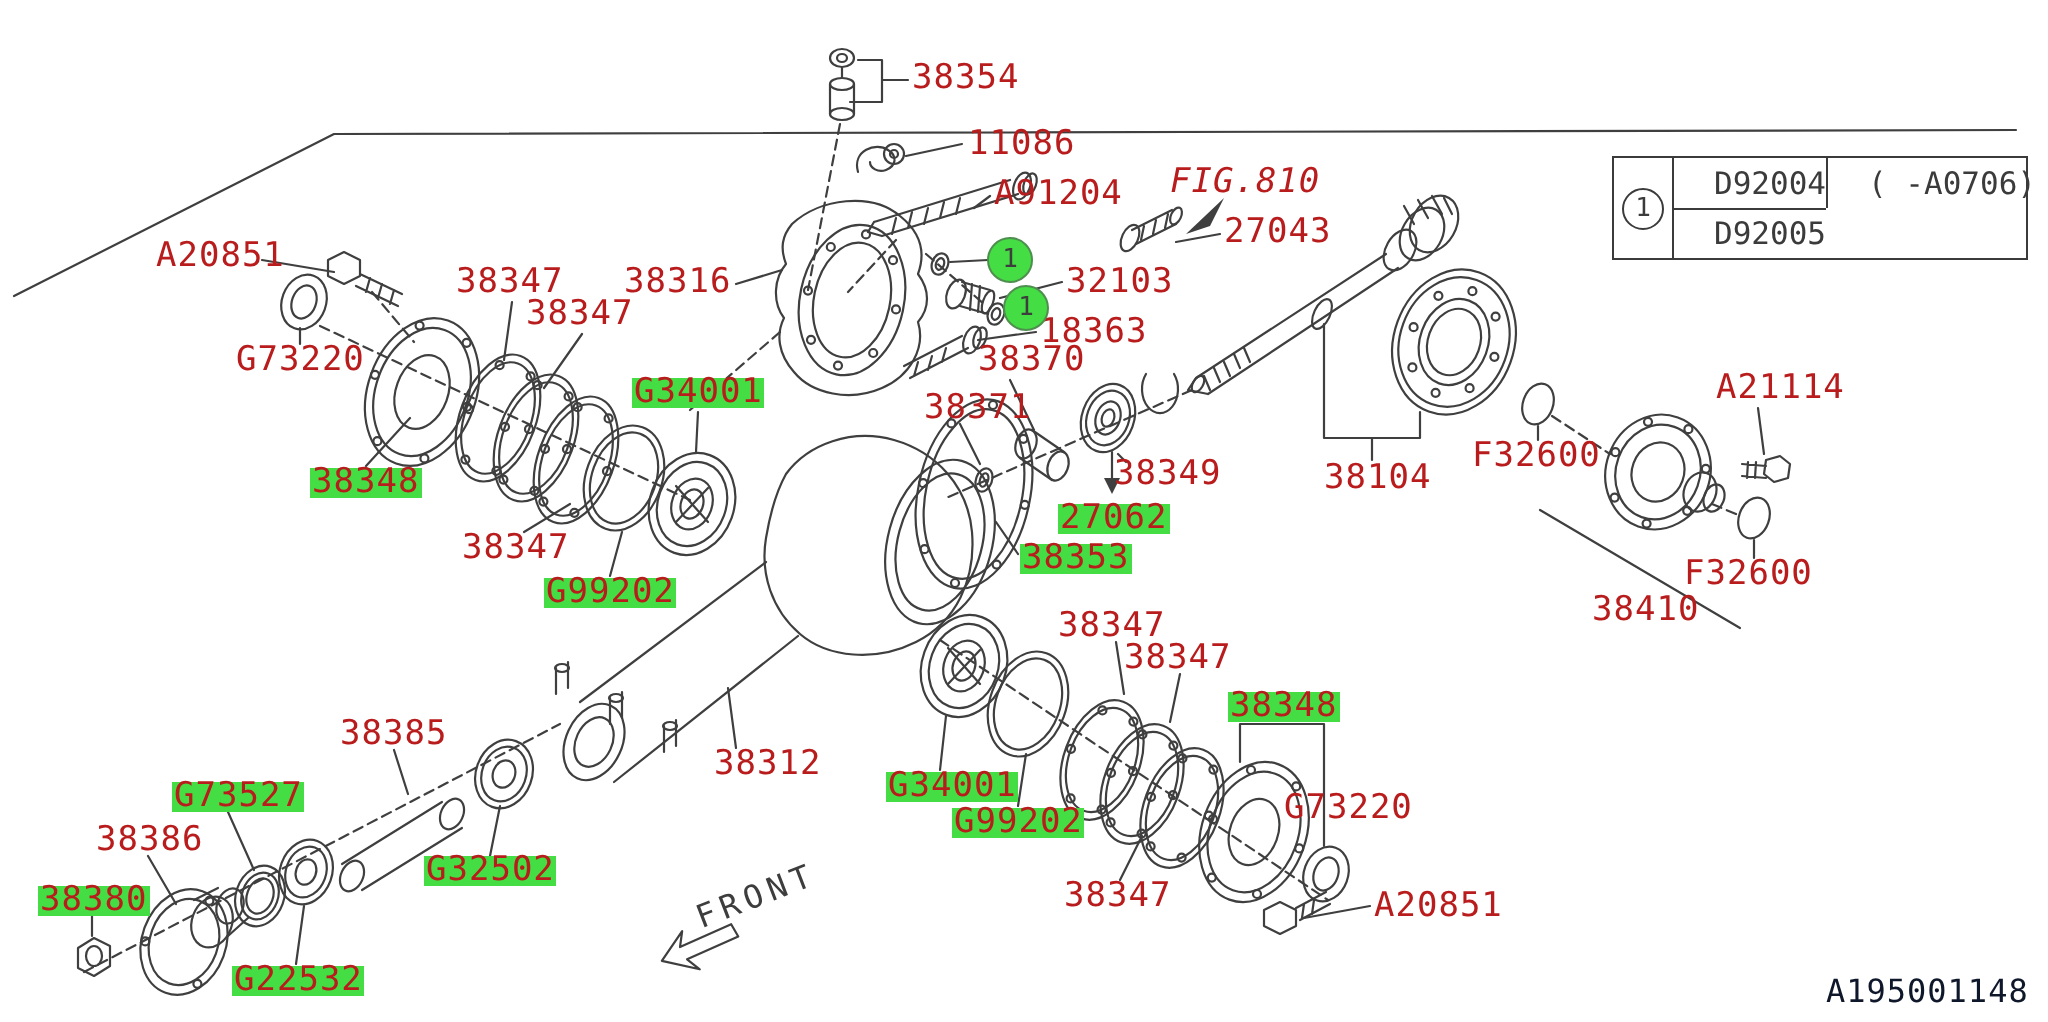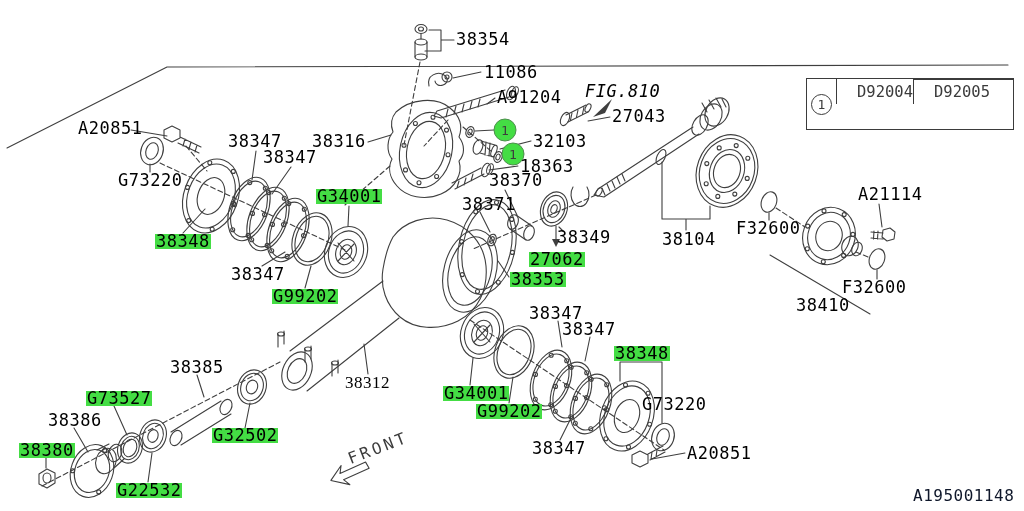--- a/index.html
+++ b/index.html
@@ -1,20 +1,20 @@
 <!DOCTYPE html>
 <html style="--hl: #44dd44;"><head>
 <meta charset="utf-8">
 <style>
   html,body{margin:0;padding:0;background:#fff;}
   .stage{position:relative;width:1024px;height:511px;background:#ffffff;overflow:hidden;
          font-family:"DejaVu Sans Mono", monospace;}
   svg.art{position:absolute;left:0;top:0;}
   .part-label{position:absolute;font-size:17px;line-height:15px;letter-spacing:.5px;
-              color:#000000;white-space:pre;z-index:3;}
+              color:#b91c1c;white-space:pre;z-index:3;}
   .part-label.hl{background:var(--hl,#44dd44);padding:0 1px;}
   .callout{position:absolute;width:21px;height:21px;border-radius:50%;
            background:var(--hl,#44dd44);border:1.2px solid #4e8e4e;color:#3d3d3d;
            font-size:13px;display:flex;align-items:center;justify-content:center;
            transform:translate(-50%,-50%);z-index:3;}
   .ref-table{position:absolute;left:806px;top:78px;display:grid;
              grid-template-columns:29px 77px 100px;grid-auto-rows:25px;
              border:1.6px solid #3b3b3b;color:#3b3b3b;font-size:15.5px;z-index:3;background:#fff;}
   .ref-table .cc{grid-row:1/3;display:flex;align-items:center;justify-content:center;}
   .ref-table .badge{width:19px;height:19px;border-radius:50%;border:1.3px solid #3b3b3b;
@@ -294,20 +294,21 @@
           <circle cx="104.7" cy="450.4" r="2"></circle>
         </g>
     </g>
   </svg>
 
   <div class="ref-table">
     <div class="cc">
       <div class="badge">1</div>
     </div>
     <div class="cell">D92004</div>
+    <div class="cell">( -A0706)</div>
     <div class="cell r2">D92005</div>
   </div>
 
   <div id="labels-layer">
       <div class="part-label" style="left: 456px; top: 32px;">38354</div>
       <div class="part-label" style="left: 484px; top: 65px;">11086</div>
       <div class="part-label" style="left: 497px; top: 90px;">A91204</div>
       <div class="part-label" style="left: 585px; top: 84px; font-style: italic;">FIG.810</div>
       <div class="part-label" style="left: 612px; top: 109px;">27043</div>
       <div class="part-label" style="left: 533px; top: 134px;">32103</div>
@@ -330,21 +331,21 @@
       <div class="part-label hl" style="left: 155px; top: 234px;">38348</div>
       <div class="part-label" style="left: 231px; top: 267px;">38347</div>
       <div class="part-label hl" style="left: 316px; top: 189px;">G34001</div>
       <div class="part-label hl" style="left: 272px; top: 289px;">G99202</div>
       <div class="part-label" style="left: 170px; top: 360px;">38385</div>
       <div class="part-label hl" style="left: 86px; top: 391px;">G73527</div>
       <div class="part-label" style="left: 48px; top: 413px;">38386</div>
       <div class="part-label hl" style="left: 19px; top: 443px;">38380</div>
       <div class="part-label hl" style="left: 212px; top: 428px;">G32502</div>
       <div class="part-label hl" style="left: 116px; top: 483px;">G22532</div>
-      <div class="part-label" style="left: 345px; top: 375px; font-family: Liberation Serif, serif;">38312</div>
+      <div class="part-label" style="left: 357px; top: 375px;">38312</div>
       <div class="part-label hl" style="left: 443px; top: 386px;">G34001</div>
       <div class="part-label hl" style="left: 476px; top: 404px;">G99202</div>
       <div class="part-label" style="left: 529px; top: 306px;">38347</div>
       <div class="part-label" style="left: 562px; top: 322px;">38347</div>
       <div class="part-label" style="left: 532px; top: 441px;">38347</div>
       <div class="part-label hl" style="left: 614px; top: 346px;">38348</div>
       <div class="part-label" style="left: 642px; top: 397px;">G73220</div>
       <div class="part-label" style="left: 687px; top: 446px;">A20851</div>
       <div class="callout" style="left: 505px; top: 130px;">1</div>
       <div class="callout" style="left: 513px; top: 154px;">1</div>

